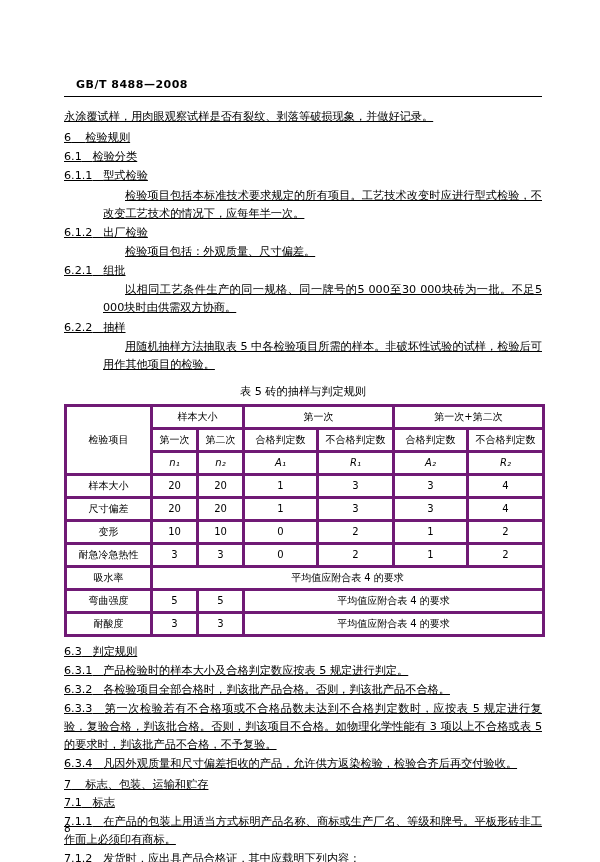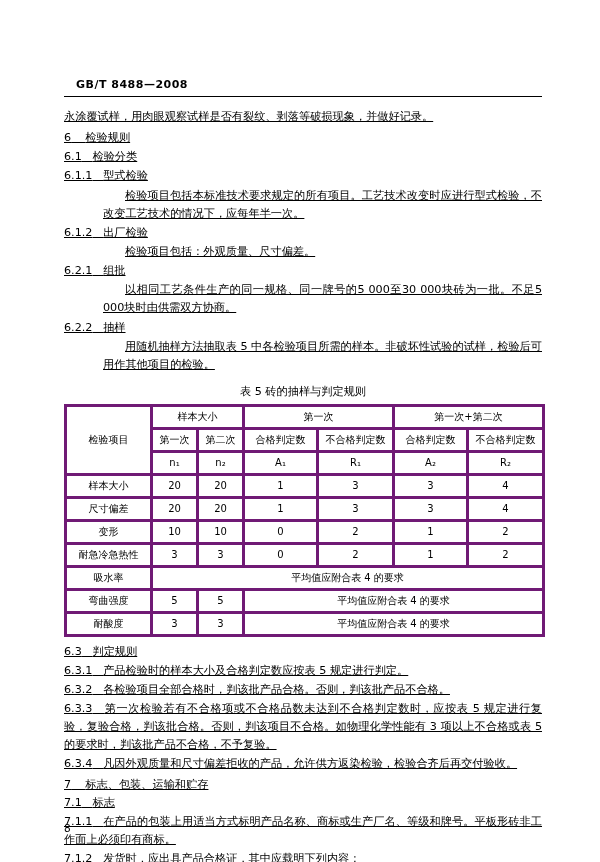--- a/index.html
+++ b/index.html
@@ -74,20 +74,21 @@
   table.bricks td, table.bricks th {
     border: 3px solid #701a75;
     text-align: center;
     vertical-align: middle;
     padding: 2px 1px;
     font-weight: normal;
     line-height: 1.25;
     height: 16px;
   }
   .it {
+    font-style: italic;
   }
   .colhead {
     height: 18px;
   }
   .footer {
     position: absolute;
     left: 64px;
     bottom: 28px;
     font-size: 10.5px;
   }

